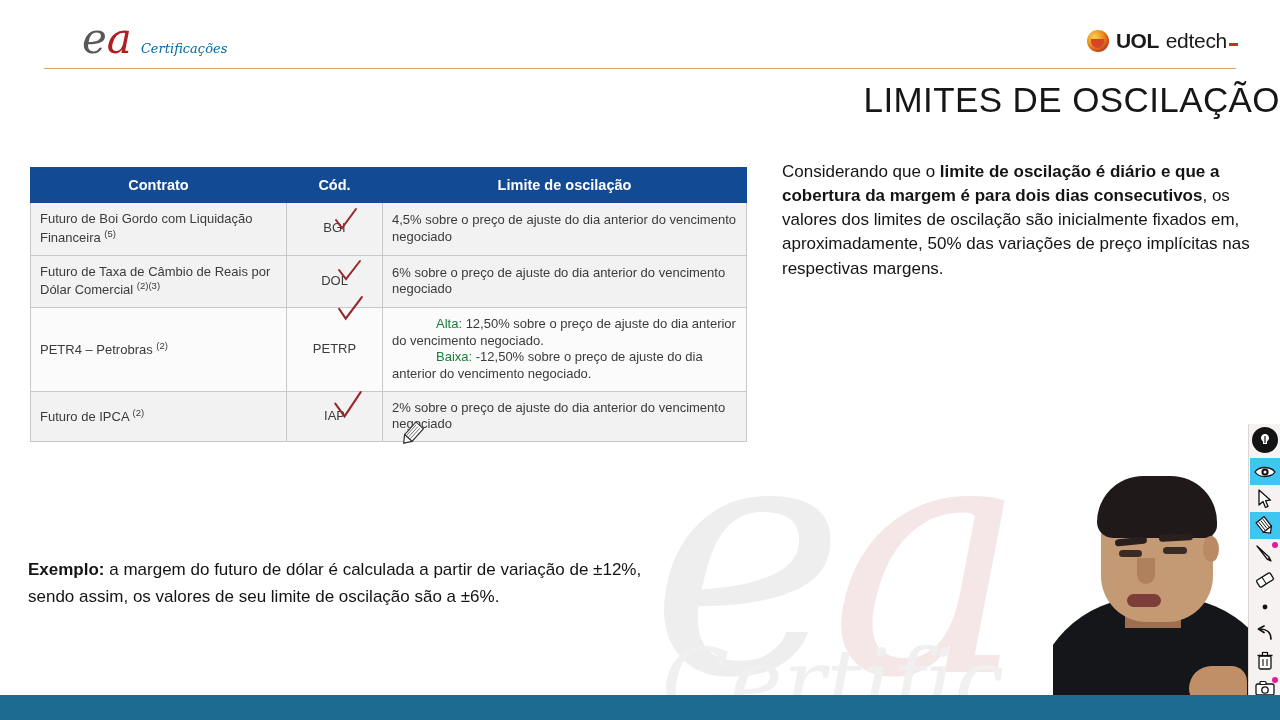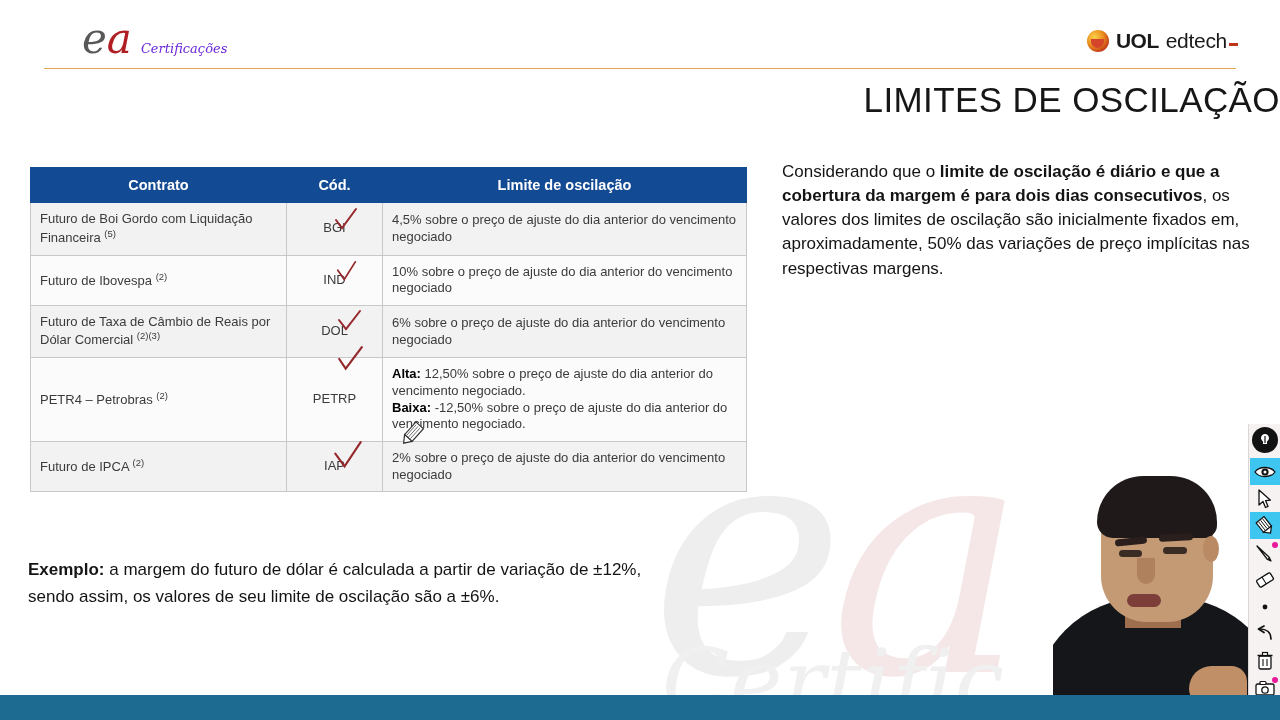--- a/index.html
+++ b/index.html
@@ -66,21 +66,21 @@
     color: #58585a;
     font-weight: 400;
     margin-left: 36px;
   }
   .brand-ea .a { color: #b01d22; }
   .brand-cert {
     margin-left: 9px;
     font-family: "DejaVu Serif", serif;
     font-style: italic;
     font-size: 13px;
-    color: #6d28d9;
+    color: #0369a1;
   }
   .hr-orange {
     position: absolute;
     left: 44px; top: 68px;
     width: 1192px; height: 1px;
     background: #e2a25a;
   }
   .brand-right {
     position: absolute; right: 42px; top: 29px;
     display: flex; align-items: center; gap: 7px;
@@ -147,21 +147,21 @@
   .col-code { width: 96px; }
   .col-limit { width: 364px; }
   td.code-cell {
     text-align: center;
     font-size: 14.5px;
     color: #3b3b3b;
     position: relative;
     white-space: nowrap;
   }
   .sup { font-size: 9.5px; vertical-align: super; }
-  .lbl-b { font-weight: bold; color: #000000; }
+  .lbl-b { font-weight: normal; color: #15803d; margin-left: 44px; }
   .check {
     position: absolute;
     color: #96282c;
     font-family: "DejaVu Sans", sans-serif;
     pointer-events: none;
   }
 
   
   .right-text {
     position: absolute;
@@ -341,29 +341,20 @@
       </thead>
       <tbody>
         <tr class="alt">
           <td><span>Futuro de Boi Gordo com Liquidação Financeira</span> <span class="sup">(5)</span></td>
           <td class="code-cell"><span>BGI</span>
             <svg class="check" style="left:46px; top:4px;" width="26" height="26" viewBox="0 0 26 26">
                 <path d="M3 13 L9 21 L23 2" fill="none" stroke="#96282c" stroke-width="2" stroke-linecap="round"></path>
               </svg>
           </td>
           <td>4,5% sobre o preço de ajuste do dia anterior do vencimento negociado</td>
-        </tr>
-        <tr class="norm">
-          <td><span>Futuro de Ibovespa</span> <span class="sup">(2)</span></td>
-          <td class="code-cell"><span>IND</span>
-            <svg class="check" style="left:48px; top:4px;" width="24" height="24" viewBox="0 0 26 26">
-                <path d="M3 11 L10 21 L22 2" fill="none" stroke="#96282c" stroke-width="1.9" stroke-linecap="round"></path>
-              </svg>
-          </td>
-          <td>10% sobre o preço de ajuste do dia anterior do vencimento negociado</td>
         </tr>
         <tr class="alt">
           <td><span>Futuro de Taxa de Câmbio de Reais por Dólar Comercial</span> <span class="sup">(2)(3)</span></td>
           <td class="code-cell"><span>DOL</span>
             <svg class="check" style="left:50px; top:2px;" width="26" height="26" viewBox="0 0 26 26">
                 <path d="M2 12 L9 21 L23 3" fill="none" stroke="#96282c" stroke-width="2" stroke-linecap="round"></path>
               </svg>
           </td>
           <td>6% sobre o preço de ajuste do dia anterior do vencimento negociado</td>
         </tr>

